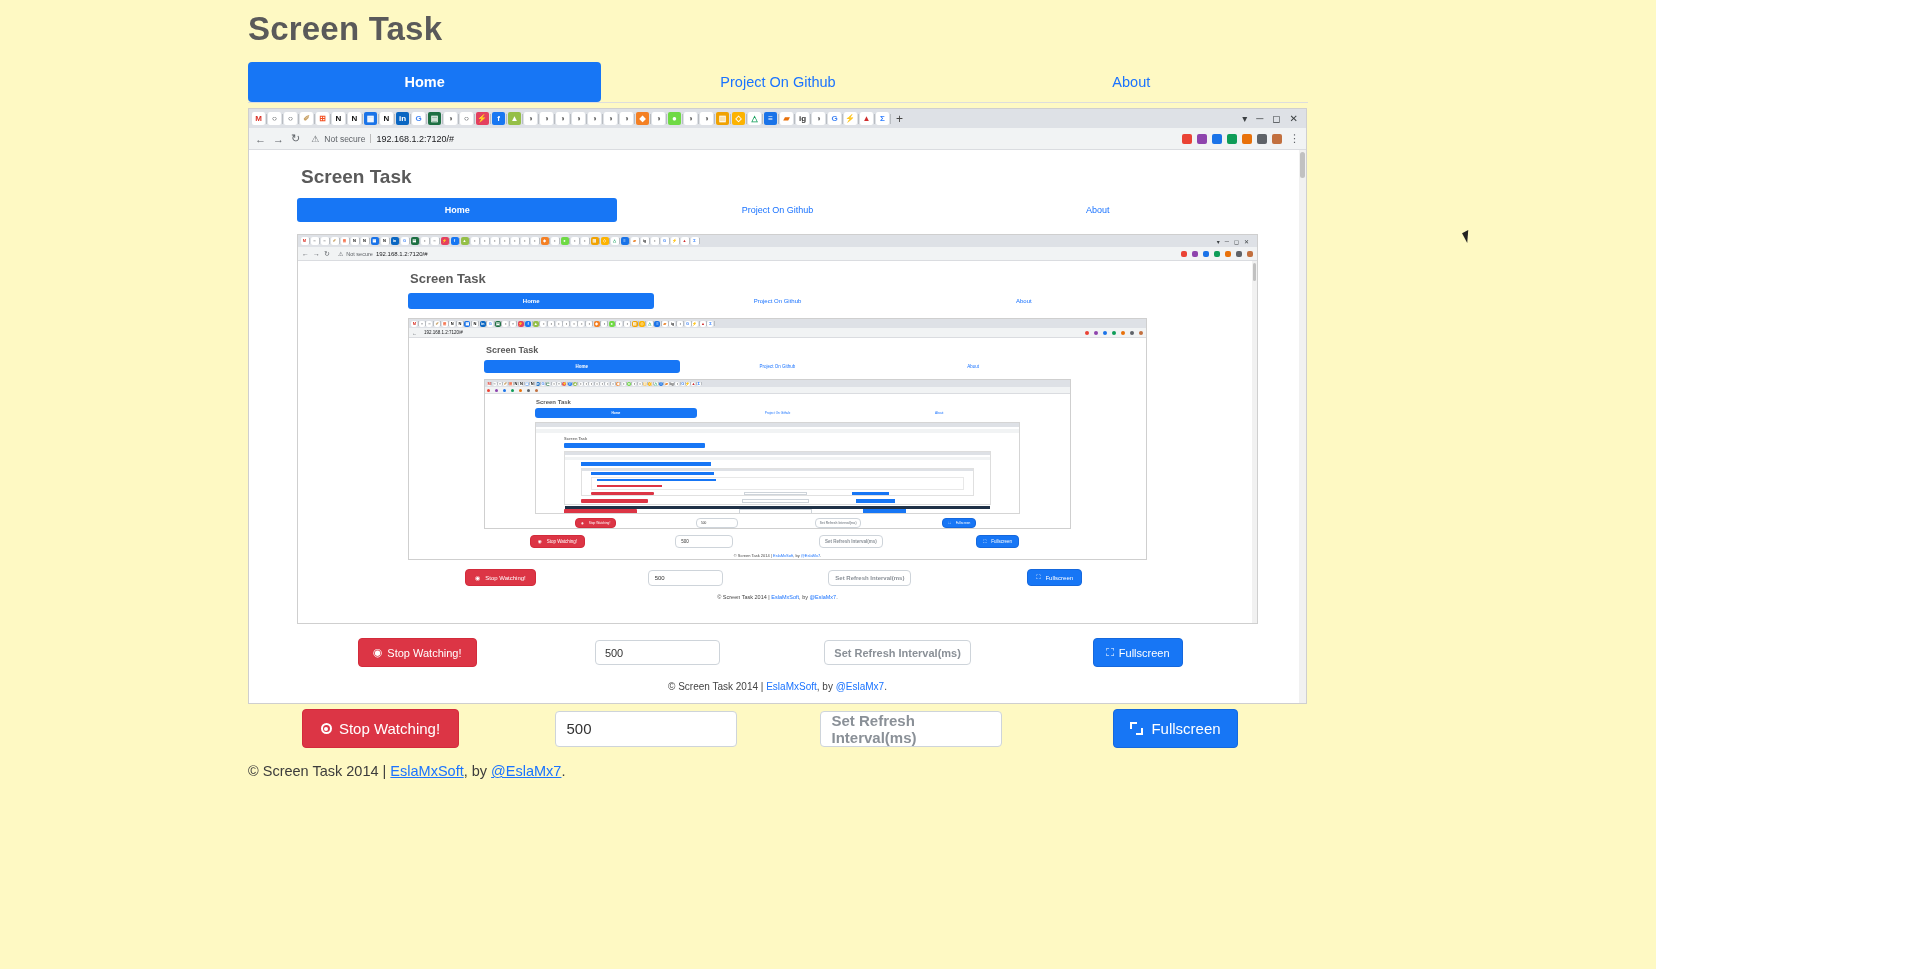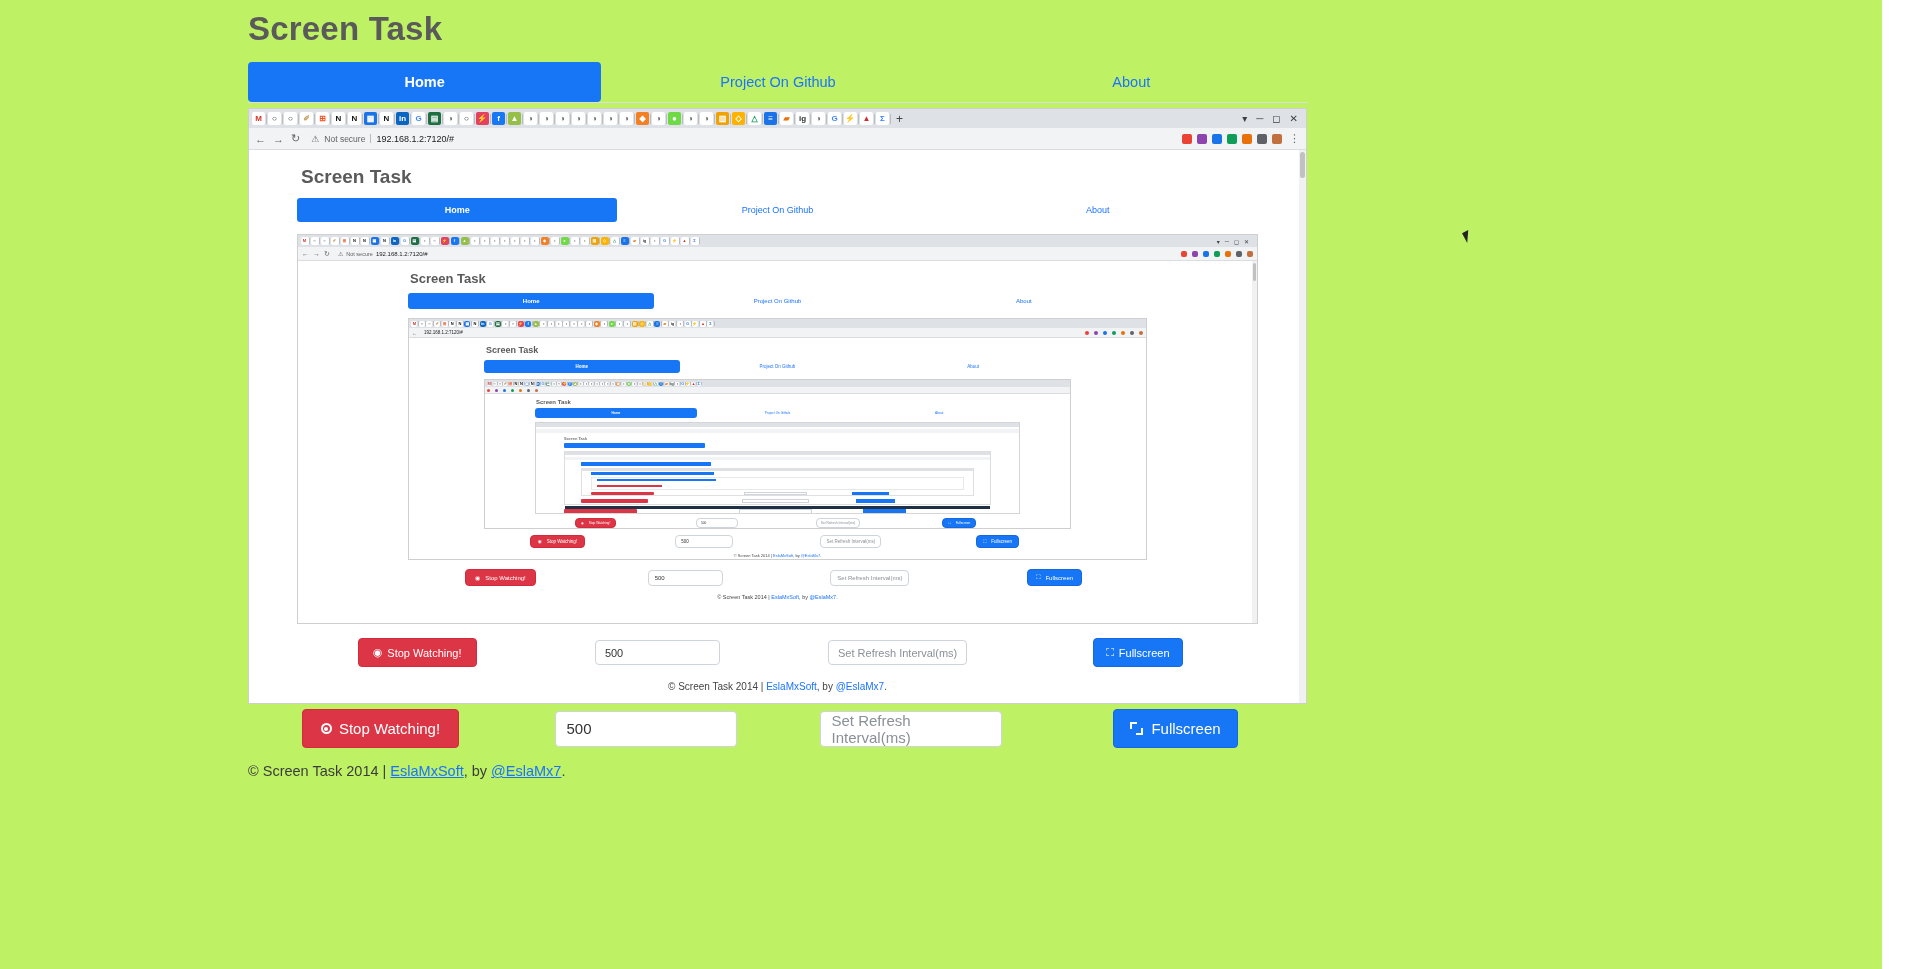--- a/index.html
+++ b/index.html
@@ -7,22 +7,22 @@
     margin: 0; padding: 0;
     width: 1920px; height: 969px;
     background: #ffffff;
     font-family: "Liberation Sans", sans-serif;
     overflow: hidden;
   }
 
   
   .page {
     position: relative;
-    width: 1882px; height: 969px;
-    background: #bef264;
+    width: 1656px; height: 969px;
+    background: #fef9c3;
   }
   .container {
     position: absolute;
     left: 248px; top: 0;
     width: 1060px;
   }
   .app-title {
     font-size: 33px;
     font-weight: bold;
     color: #5a5a5a;
@@ -130,21 +130,21 @@
   }
   .btn-full {
     background: #1776f5; color: #fff; border: 1px solid #1568dd;
     border-radius: 4px; display: inline-flex; align-items: center; gap: 5px;
     justify-content: center; cursor: pointer;
   }
   .inp {
     border: 1px solid #ced4da; border-radius: 4px; background: #fff;
     color: #333; display: flex; align-items: center;
   }
-  .inp.ph { color: #8a9097; }
+  .inp.ph { color: #8a9097; font-weight: bold; }
   .footer-note { color: #444; text-align: center; }
   .footer-note a { color: #1a73ff; }
 
   .taskbar { background: #1f3147; display: flex; align-items: center; }
 
   
   .outer-controls {
     position: absolute;
     left: 248px; top: 709px;
     width: 1060px;

